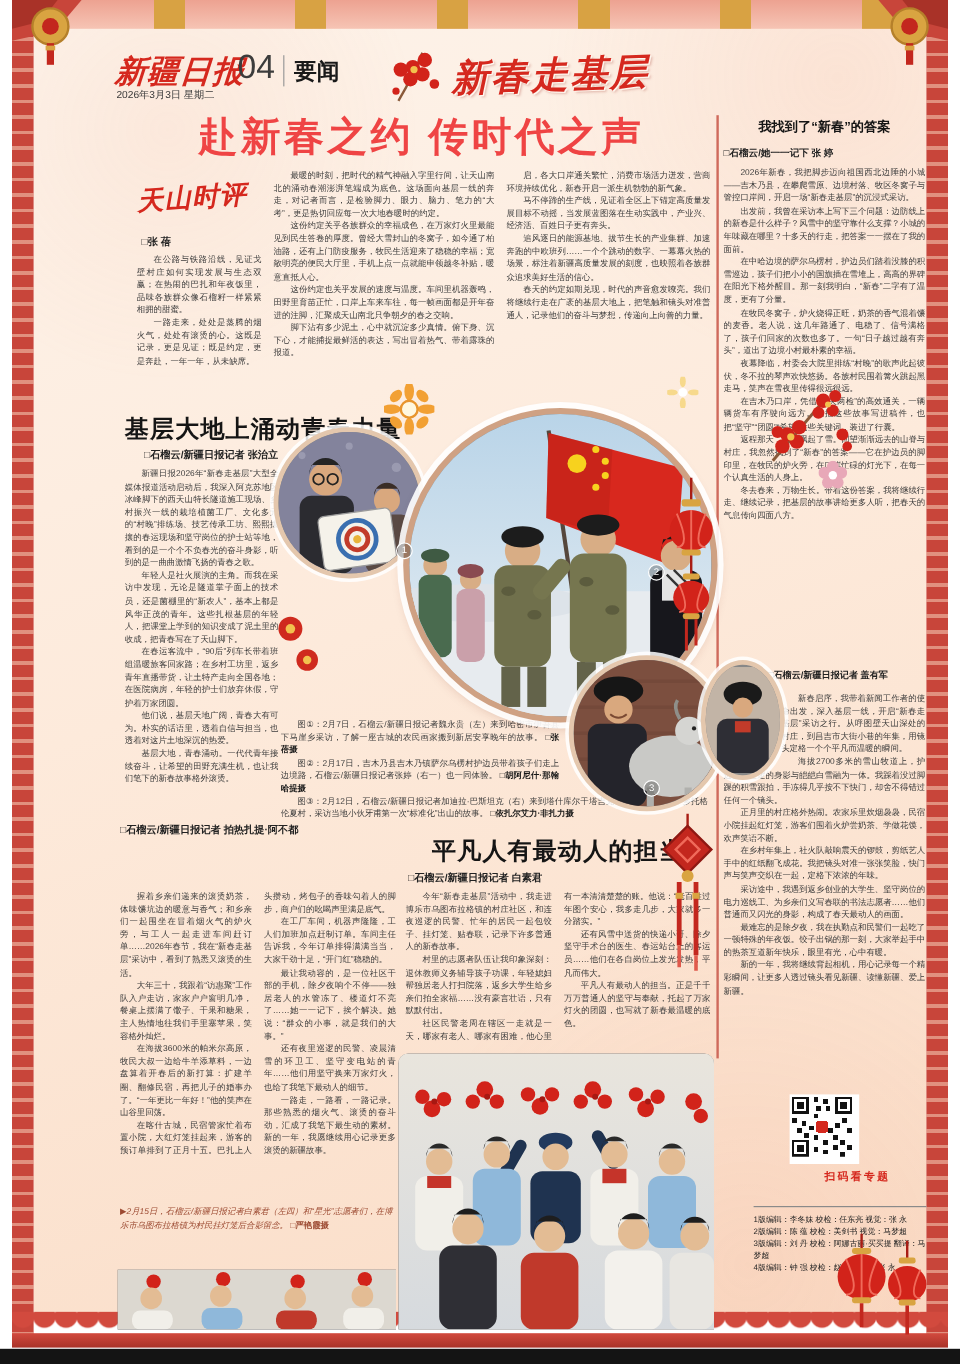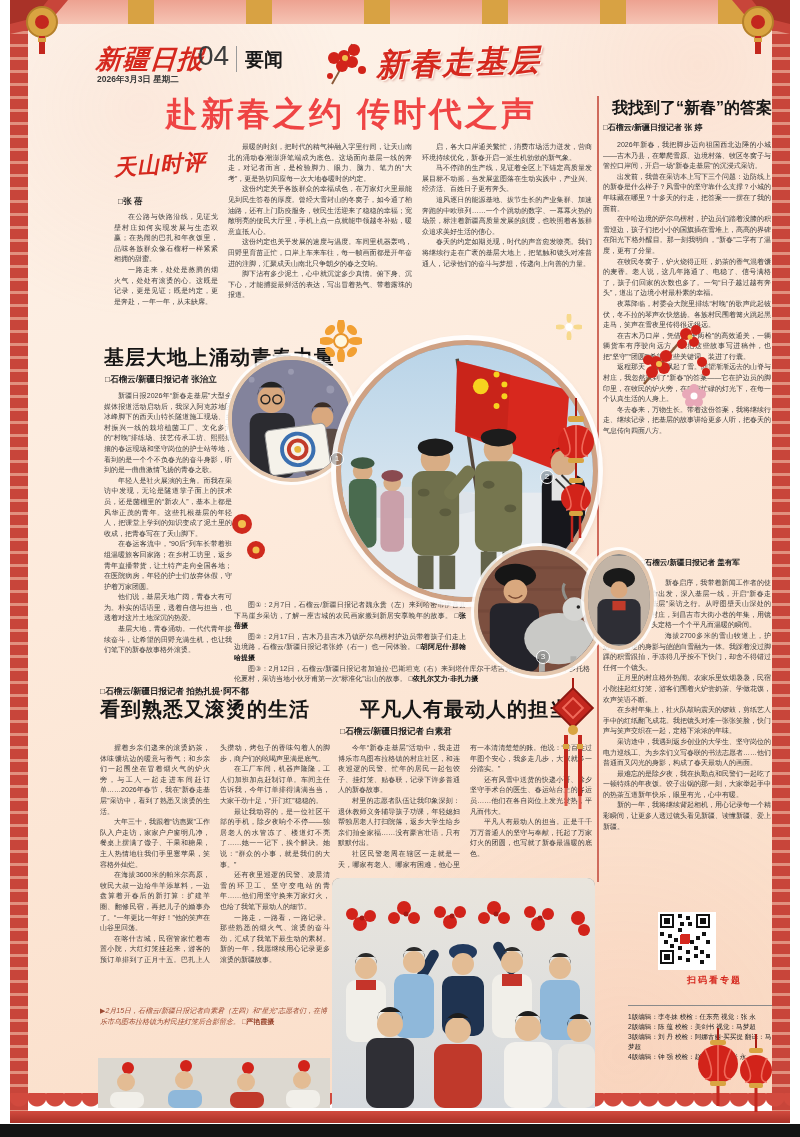--- a/index.html
+++ b/index.html
@@ -24,21 +24,21 @@
                radial-gradient(circle at 80% 96%,rgba(238,150,120,.25),rgba(0,0,0,0) 25%);}
   .corner{position:absolute;top:0;width:86px;height:62px;z-index:6}
   .corner.tl{left:8px}.corner.tr{right:8px;transform:scaleX(-1)}
   .vdivider{position:absolute;left:597px;top:96px;width:1.5px;height:786px;background:#cf6a5c;z-index:1;}
   
   .paper-name{position:absolute;left:96px;top:42px;font-size:26px;font-weight:900;font-style:italic;
     color:#d5281e;letter-spacing:1px;transform:skewX(-4deg);z-index:3}
   .page-num{position:absolute;left:198px;top:40px;font-size:28px;font-weight:400;color:#3c3c3c;z-index:3}
   .mast-div{position:absolute;left:236px;top:46px;width:1px;height:26px;background:#9a9a9a;z-index:3}
   .section-name{position:absolute;left:245px;top:47px;font-size:19px;font-weight:900;color:#191919;z-index:3}
-  .mast-date{position:absolute;left:97px;top:74px;font-size:8.5px;font-weight:700;color:#3a3a3a;z-index:3}
+  .mast-date{position:absolute;left:97px;top:74px;font-size:8.5px;font-weight:400;color:#3a3a3a;z-index:3}
   .banner{position:absolute;left:322px;top:34px;width:290px;height:60px;z-index:3}
   .banner-text{position:absolute;left:54px;top:8px;font-size:31px;font-weight:900;font-style:italic;
     color:#d5281e;transform:rotate(-2deg);letter-spacing:2px;text-shadow:1px 1px 0 #fff6ee,2px 2px 2px rgba(150,30,20,.25);}
   
   .main-headline{position:absolute;left:112px;top:92px;width:478px;text-align:center;font-size:33px;
     font-weight:900;color:#ef4444;letter-spacing:3px;z-index:2}
   .ts-logo{position:absolute;left:114px;top:150px;font-size:22px;font-weight:900;font-style:italic;
     color:#d5281e;transform:rotate(-4deg);letter-spacing:1px;z-index:2}
   .byline{position:absolute;font-size:8.5px;font-weight:700;color:#222;z-index:2;white-space:nowrap}
   .h2{position:absolute;font-weight:900;color:#151515;z-index:2}
@@ -142,57 +142,56 @@
       <p>这份约定也关乎发展的速度与温度。车间里机器轰鸣，田野里育苗正忙，口岸上车来车往，每一帧画面都是开年奋进的注脚，汇聚成天山南北只争朝夕的春之交响。</p>
       <p>脚下沾有多少泥土，心中就沉淀多少真情。俯下身、沉下心，才能捕捉最鲜活的表达，写出冒着热气、带着露珠的报道。</p>
     </div>
   <div class="body" style="left:422px;top:142px;width:170px;height:194px">
       <p>启，各大口岸通关繁忙，消费市场活力迸发，营商环境持续优化，新春开启一派生机勃勃的新气象。</p>
       <p>马不停蹄的生产线，见证着全区上下锚定高质量发展目标不动摇，当发展蓝图落在生动实践中，产业兴、经济活、百姓日子更有奔头。</p>
       <p>追风逐日的能源基地、拔节生长的产业集群、加速奔跑的中欧班列……一个个跳动的数字、一幕幕火热的场景，标注着新疆高质量发展的刻度，也映照着各族群众追求美好生活的信心。</p>
       <p>春天的约定如期兑现，时代的声音愈发嘹亮。我们将继续行走在广袤的基层大地上，把笔触和镜头对准普通人，记录他们的奋斗与梦想，传递向上向善的力量。</p>
     </div>
 
-  <div class="h2" style="left:602px;top:98px;width:170px;text-align:right;font-size:16px">我找到了“新春”的答案</div>
-  <div class="byline" style="left:603px;top:122px;font-size:8px">□石榴云/新疆日报记者 张 婷</div>
+  <div class="h2" style="left:602px;top:98px;width:170px;text-align:center;font-size:11px">我找到了“新春”的答案</div>
+  <div class="byline" style="left:603px;top:122px;font-size:8px">□石榴云/她一一记下 张 婷</div>
   <div class="body" style="left:603px;top:140px;width:168px;height:366px">
       <p>2026年新春，我把脚步迈向祖国西北边陲的小城——吉木乃县，在攀爬雪原、边境村落、牧区冬窝子与管控口岸间，开启一场“新春走基层”的沉浸式采访。</p>
       <p>出发前，我曾在采访本上写下三个问题：边防线上的新春是什么样子？风雪中的坚守靠什么支撑？小城的年味藏在哪里？十多天的行走，把答案一一摆在了我的面前。</p>
       <p>在中哈边境的萨尔乌楞村，护边员们踏着没膝的积雪巡边，孩子们把小小的国旗插在雪堆上，高高的界碑在阳光下格外醒目。那一刻我明白，“新春”二字有了温度，更有了分量。</p>
       <p>在牧民冬窝子，炉火烧得正旺，奶茶的香气混着馕的麦香。老人说，这几年路通了、电稳了、信号满格了，孩子们回家的次数也多了。一句“日子越过越有奔头”，道出了边境小村最朴素的幸福。</p>
       <p>夜幕降临，村委会大院里排练“村晚”的歌声此起彼伏，冬不拉的琴声欢快悠扬。各族村民围着篝火跳起黑走马，笑声在雪夜里传得很远很远。</p>
       <p>在吉木乃口岸，凭借“一关两检”的高效通关，一辆辆货车有序驶向远方。我把这些故事写进稿件，也把“坚守”“团圆”“希望”这些关键词，装进了行囊。</p>
       <p>返程那天，小城飘起了雪。回望渐渐远去的山脊与村庄，我忽然找到了“新春”的答案——它在护边员的脚印里，在牧民的炉火旁，在口岸忙碌的灯光下，在每一个认真生活的人身上。</p>
       <p>冬去春来，万物生长。带着这份答案，我将继续行走、继续记录，把基层的故事讲给更多人听，把春天的气息传向四面八方。</p>
     </div>
 
   <div class="byline" style="left:640px;top:558px;font-size:7.6px">□石榴云/新疆日报记者 盖有军</div>
   <div class="body" style="left:603px;top:578px;width:168px;height:330px">
     <span class="floatsp"></span>
     <span><p>新春启序，我带着新闻工作者的使命出发，深入基层一线，开启“新春走基层”采访之行。从呼图壁天山深处的村庄，到昌吉市大街小巷的年集，用镜头定格一个个平凡而温暖的瞬间。</p><p>海拔2700多米的雪山牧道上，护边员们巡逻的身影与皑皑白雪融为一体。我踩着没过脚踝的积雪跟拍，手冻得几乎按不下快门，却舍不得错过任何一个镜头。</p><p>正月里的村庄格外热闹。农家乐里炊烟袅袅，民宿小院挂起红灯笼，游客们围着火炉尝奶茶、学做花馍，欢声笑语不断。</p><p>在乡村年集上，社火队敲响震天的锣鼓，剪纸艺人手中的红纸翻飞成花。我把镜头对准一张张笑脸，快门声与笑声交织在一起，定格下浓浓的年味。</p><p>采访途中，我遇到返乡创业的大学生、坚守岗位的电力巡线工、为乡亲们义写春联的书法志愿者……他们普通而又闪光的身影，构成了春天最动人的画面。</p><p>最难忘的是除夕夜，我在执勤点和民警们一起吃了一顿特殊的年夜饭。饺子出锅的那一刻，大家举起手中的热茶互道新年快乐，眼里有光，心中有暖。</p><p>新的一年，我将继续背起相机，用心记录每一个精彩瞬间，让更多人透过镜头看见新疆、读懂新疆、爱上新疆。</p></span>
   </div>
 
   <div class="h2" style="left:104px;top:344px;font-size:20px;letter-spacing:1px">基层大地上涌动青春力量</div>
-  <div class="byline" style="left:105px;top:374px">□石榴云/新疆日报记者 张治立</div>
+  <div class="byline" style="left:120px;top:374px">□石榴云/新疆日报记者 张治立</div>
   <div class="body" style="left:104px;top:391px;width:128px;height:300px">
       <p>新疆日报2026年“新春走基层”大型全媒体报道活动启动后，我深入阿克苏地区冰峰脚下的西天山特长隧道施工现场、乡村振兴一线的栽培植菌工厂、文化多元的“村晚”排练场、技艺传承工坊、熙熙攘攘的春运现场和坚守岗位的护士站等地，看到的是一个个不负春光的奋斗身影，听到的是一曲曲激情飞扬的青春之歌。</p>
       <p>年轻人是社火展演的主角。而我在采访中发现，无论是隧道掌子面上的技术员，还是菌棚里的“新农人”，基本上都是风华正茂的青年。这些扎根基层的年轻人，把课堂上学到的知识变成了泥土里的收成，把青春写在了天山脚下。</p>
       <p>在春运客流中，“90后”列车长带着班组温暖旅客回家路；在乡村工坊里，返乡青年直播带货，让土特产走向全国各地；在医院病房，年轻的护士们放弃休假，守护着万家团圆。</p>
       <p>他们说，基层天地广阔，青春大有可为。朴实的话语里，透着自信与担当，也透着对这片土地深沉的热爱。</p>
       <p>基层大地，青春涌动。一代代青年接续奋斗，让希望的田野充满生机，也让我们笔下的新春故事格外滚烫。</p>
     </div>
 
   <div class="figcaps">
     <span class="fl"></span>
     <p><span>图①：</span><span>2月7日，石榴云/新疆日报记者魏永贵（左）来到哈密市伊吾县下马崖乡采访，了解一座古城的农民画家搬到新居安享晚年的故事。</span> <b>□张 蓓摄</b></p>
     <p><span>图②：</span><span>2月17日，吉木乃县吉木乃镇萨尔乌楞村护边员带着孩子们走上边境路，石榴云/新疆日报记者张婷（右一）也一同体验。</span> <b>□胡阿尼什·那翰哈提摄</b></p>
     <p><span>图③：</span><span>2月12日，石榴云/新疆日报记者加迪拉·巴斯坦克（右）来到塔什库尔干塔吉克自治县塔什库尔干乡托格伦夏村，采访当地小伙牙甫第一次“标准化”出山的故事。</span> <b>□依扎尔艾力·非扎力摄</b></p>
   </div>
 
-  <div class="h2" style="left:100px;top:696px;font-size:20px;letter-spacing:1px">看到熟悉又滚烫的生活</div>
   <div class="byline" style="left:100px;top:686px">□石榴云/新疆日报记者 拍热扎提·阿不都</div>
   <div class="body cols2" style="left:100px;top:743px;width:230px;height:258px">
       <p>握着乡亲们递来的滚烫奶茶，体味馕坑边的暖意与香气；和乡亲们一起围坐在冒着烟火气的炉火旁，与工人一起走进车间赶订单……2026年春节，我在“新春走基层”采访中，看到了熟悉又滚烫的生活。</p>
       <p>大年三十，我跟着“访惠聚”工作队入户走访，家家户户窗明几净，餐桌上摆满了馓子、干果和糖果，主人热情地往我们手里塞苹果，笑容格外灿烂。</p>
       <p>在海拔3600米的帕米尔高原，牧民大叔一边给牛羊添草料，一边盘算着开春后的新打算：扩建羊圈、翻修民宿，再把儿子的婚事办了。“一年更比一年好！”他的笑声在山谷里回荡。</p>
       <p>在喀什古城，民宿管家忙着布置小院，大红灯笼挂起来，游客的预订单排到了正月十五。巴扎上人头攒动，烤包子的香味勾着人的脚步，商户们的吆喝声里满是底气。</p>
       <p>在工厂车间，机器声隆隆，工人们加班加点赶制订单。车间主任告诉我，今年订单排得满满当当，大家干劲十足，“开门红”稳稳的。</p>
       <p>最让我动容的，是一位社区干部的手机，除夕夜响个不停——独居老人的水管冻了、楼道灯不亮了……她一一记下，挨个解决。她说：“群众的小事，就是我们的大事。”</p>
       <p>还有夜里巡逻的民警、凌晨清雪的环卫工、坚守变电站的青年……他们用坚守换来万家灯火，也给了我笔下最动人的细节。</p>
       <p>一路走，一路看，一路记录。那些熟悉的烟火气、滚烫的奋斗劲，汇成了我笔下最生动的素材。新的一年，我愿继续用心记录更多滚烫的新疆故事。</p>

